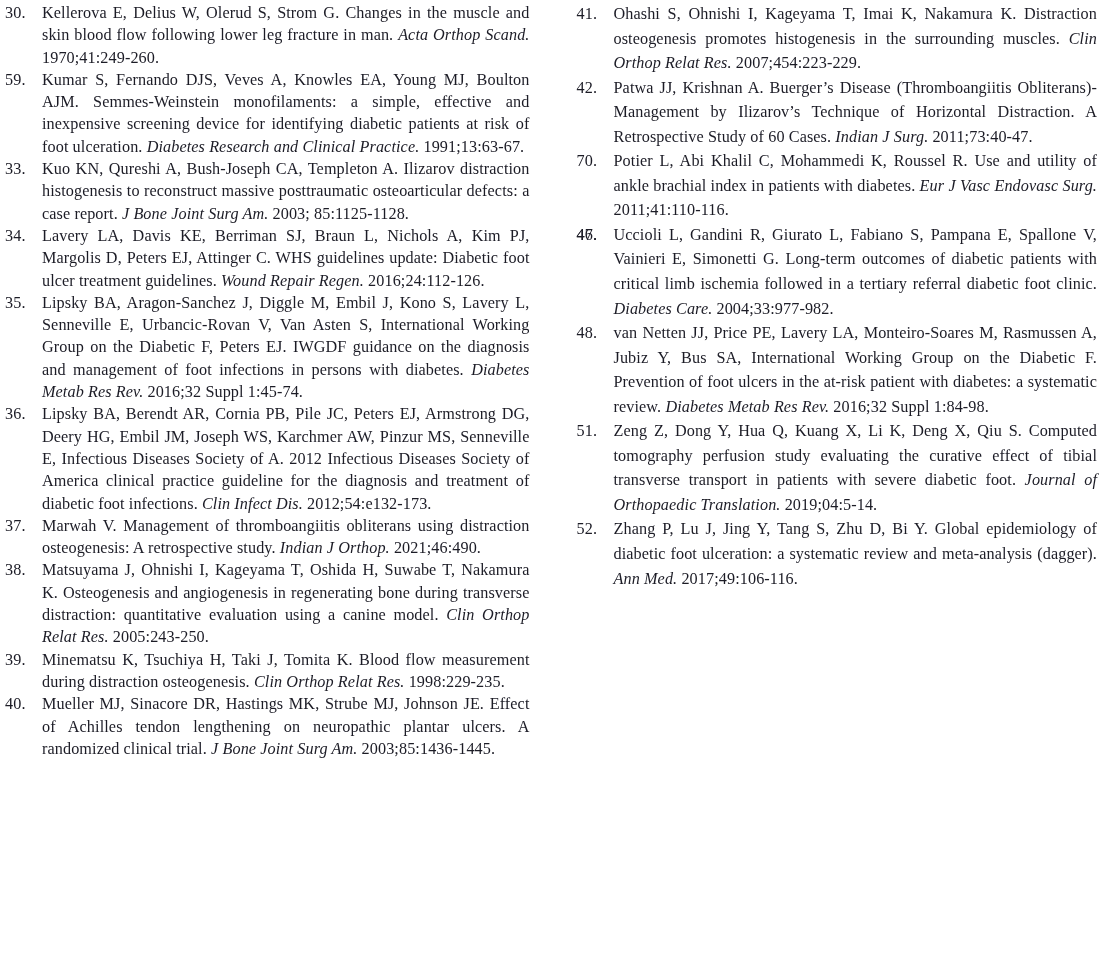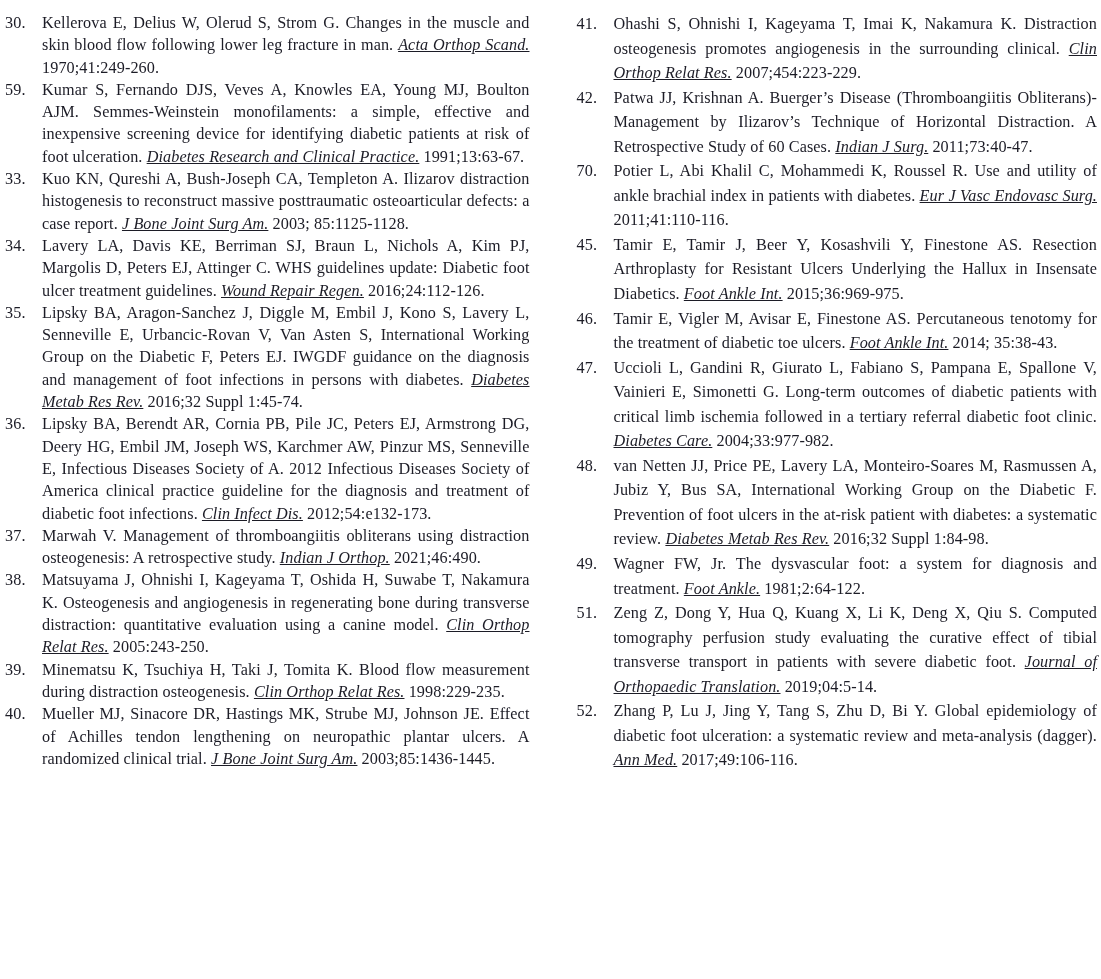--- a/index.html
+++ b/index.html
@@ -11,21 +11,21 @@
     width: 1101px;
     height: 979px;
     overflow: hidden;
     font-family: "Liberation Serif", "DejaVu Serif", serif;
     color: #1c1c26;
   }
   .page {
     box-sizing: border-box;
     width: 1101px;
     height: 979px;
-    padding: 12px 4px 0 5px;
+    padding: 2px 4px 0 5px;
     display: flex;
     gap: 47px;
   }
   .col {
     box-sizing: border-box;
   }
   .col-left {
     width: 526px;
     line-height: 22.3px;
   }
@@ -40,21 +40,20 @@
     font-size: 16.2px;
     letter-spacing: 0.1px;
   }
   .ref .num {
     position: absolute;
     left: 0;
     top: 0;
   }
   .ref i {
     font-style: italic;
-    text-decoration: underline;
   }
 </style>
 </head>
 <body style="background: rgb(255, 255, 255); color: rgb(28, 28, 38);">
 
 <div class="page">
   <div class="col col-left">
   <div class="ref">
     <span class="num">30.</span>
     <span class="txt"><span>Kellerova E, Delius W, Olerud S, Strom G. Changes in the muscle and skin blood flow following lower leg fracture in man. </span><i>Acta Orthop Scand.</i><span> 1970;41:249-260.</span></span>
@@ -102,58 +101,49 @@
   </div>
 
   <div class="ref">
     <span class="num">40.</span>
     <span class="txt"><span>Mueller MJ, Sinacore DR, Hastings MK, Strube MJ, Johnson JE. Effect of Achilles tendon lengthening on neuropathic plantar ulcers. A randomized clinical trial. </span><i>J Bone Joint Surg Am.</i><span> 2003;85:1436-1445.</span></span>
   </div>
 </div>
   <div class="col col-right">
   <div class="ref">
     <span class="num">41.</span>
-    <span class="txt"><span>Ohashi S, Ohnishi I, Kageyama T, Imai K, Nakamura K. Distraction osteogenesis promotes angiogenesis in the surrounding clinical. </span><i>Clin Orthop Relat Res.</i><span> 2007;454:223-229.</span></span>
+    <span class="txt"><span>Ohashi S, Ohnishi I, Kageyama T, Imai K, Nakamura K. Distraction osteogenesis promotes histogenesis in the surrounding muscles. </span><i>Clin Orthop Relat Res.</i><span> 2007;454:223-229.</span></span>
   </div>
 
   <div class="ref">
     <span class="num">42.</span>
     <span class="txt"><span>Patwa JJ, Krishnan A. Buerger’s Disease (Thromboangiitis Obliterans)- Management by Ilizarov’s Technique of Horizontal Distraction. A Retrospective Study of 60 Cases. </span><i>Indian J Surg.</i><span> 2011;73:40-47.</span></span>
   </div>
 
   <div class="ref">
     <span class="num">70.</span>
     <span class="txt"><span>Potier L, Abi Khalil C, Mohammedi K, Roussel R. Use and utility of ankle brachial index in patients with diabetes. </span><i>Eur J Vasc Endovasc Surg.</i><span> 2011;41:110-116.</span></span>
   </div>
 
 
-  <div class="ref">
-    <span class="num">45.</span>
-    <span class="txt"><span>Tamir E, Tamir J, Beer Y, Kosashvili Y, Finestone AS. Resection Arthroplasty for Resistant Ulcers Underlying the Hallux in Insensate Diabetics. </span><i>Foot Ankle Int.</i><span> 2015;36:969-975.</span></span>
-  </div>
 
   <div class="ref">
     <span class="num">46.</span>
-    <span class="txt"><span>Tamir E, Vigler M, Avisar E, Finestone AS. Percutaneous tenotomy for the treatment of diabetic toe ulcers. </span><i>Foot Ankle Int.</i><span> 2014; 35:38-43.</span></span>
   </div>
 
   <div class="ref">
     <span class="num">47.</span>
     <span class="txt"><span>Uccioli L, Gandini R, Giurato L, Fabiano S, Pampana E, Spallone V, Vainieri E, Simonetti G. Long-term outcomes of diabetic patients with critical limb ischemia followed in a tertiary referral diabetic foot clinic. </span><i>Diabetes Care.</i><span> 2004;33:977-982.</span></span>
   </div>
 
   <div class="ref">
     <span class="num">48.</span>
     <span class="txt"><span>van Netten JJ, Price PE, Lavery LA, Monteiro-Soares M, Rasmussen A, Jubiz Y, Bus SA, International Working Group on the Diabetic F. Prevention of foot ulcers in the at-risk patient with diabetes: a systematic review. </span><i>Diabetes Metab Res Rev.</i><span> 2016;32 Suppl 1:84-98.</span></span>
   </div>
 
-  <div class="ref">
-    <span class="num">49.</span>
-    <span class="txt"><span>Wagner FW, Jr. The dysvascular foot: a system for diagnosis and treatment. </span><i>Foot Ankle.</i><span> 1981;2:64-122.</span></span>
-  </div>
 
 
   <div class="ref">
     <span class="num">51.</span>
     <span class="txt"><span>Zeng Z, Dong Y, Hua Q, Kuang X, Li K, Deng X, Qiu S. Computed tomography perfusion study evaluating the curative effect of tibial transverse transport in patients with severe diabetic foot. </span><i>Journal of Orthopaedic Translation.</i><span> 2019;04:5-14.</span></span>
   </div>
 
   <div class="ref">
     <span class="num">52.</span>
     <span class="txt"><span>Zhang P, Lu J, Jing Y, Tang S, Zhu D, Bi Y. Global epidemiology of diabetic foot ulceration: a systematic review and meta-analysis (dagger). </span><i>Ann Med.</i><span> 2017;49:106-116.</span></span>

